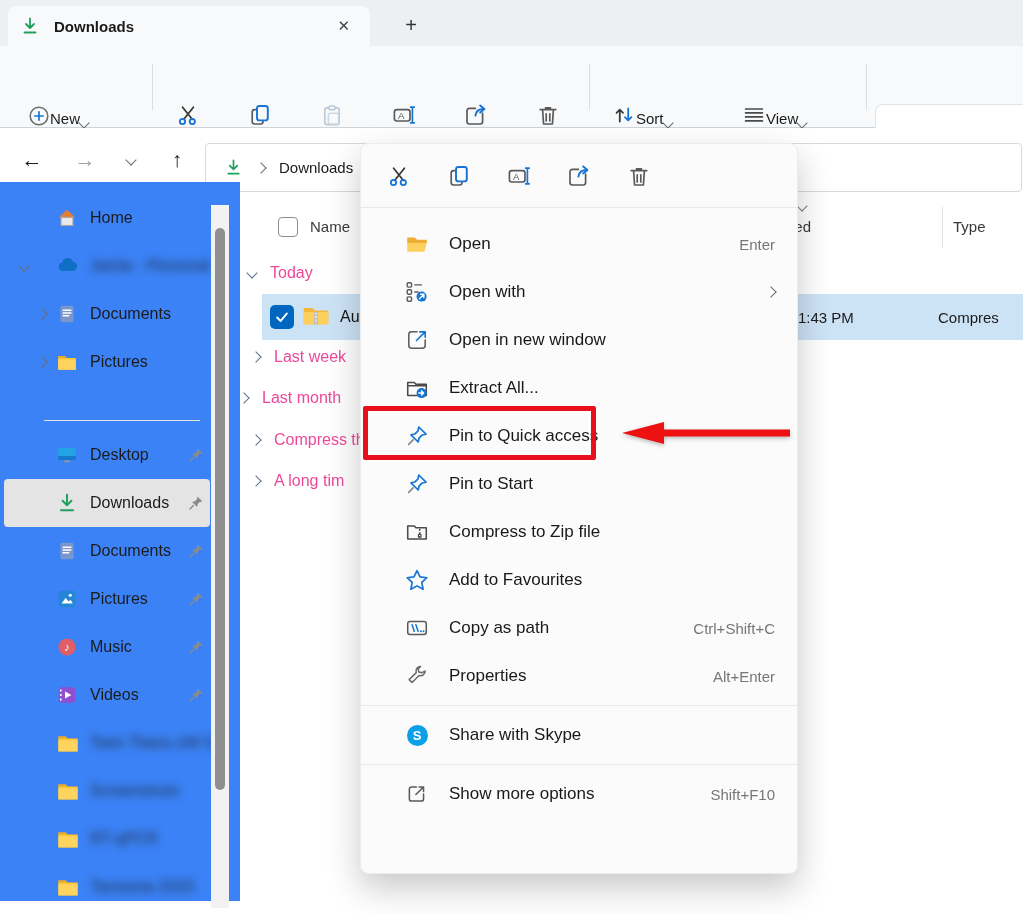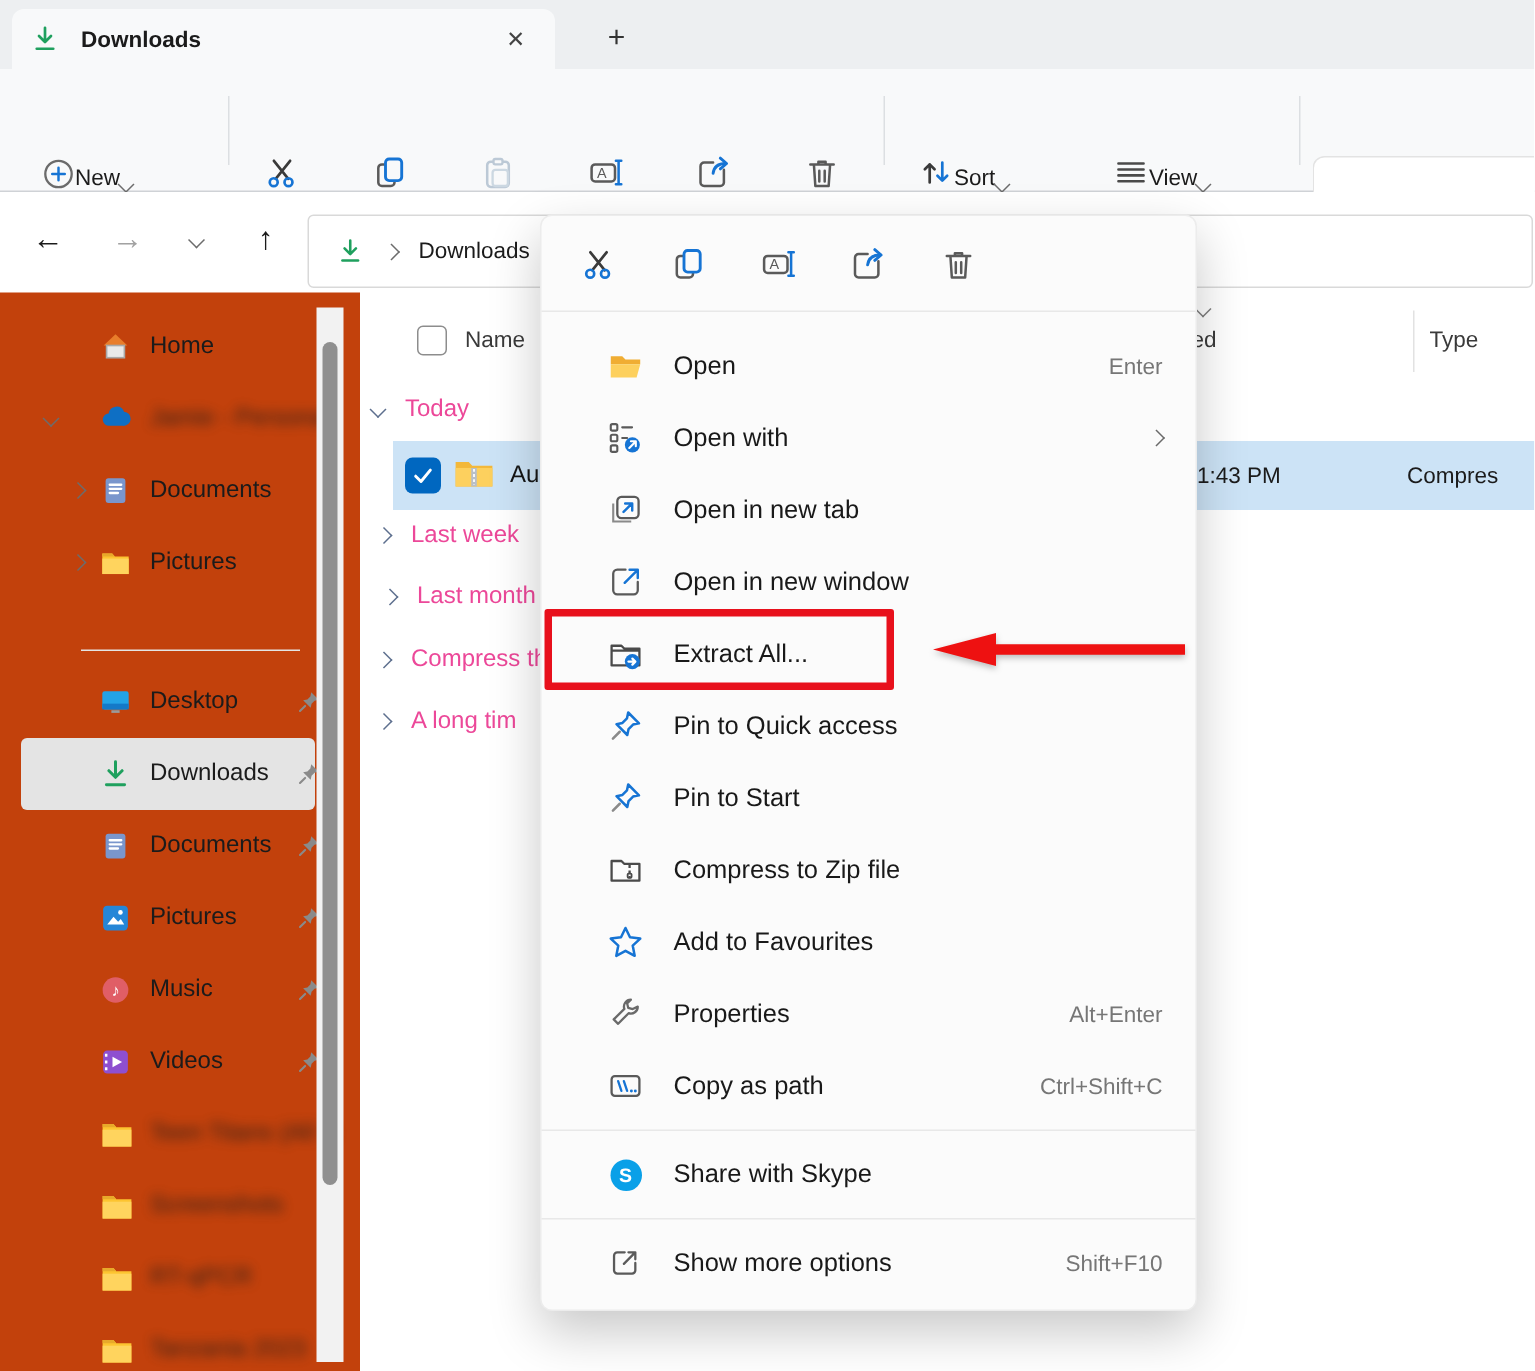--- a/index.html
+++ b/index.html
@@ -29,21 +29,21 @@
     font-size:15px;}
 
   
   .navrow{left:0;top:128px;width:1023px;height:67px;background:#fff;}
   .navglyph{position:absolute;top:0;height:64px;display:flex;align-items:center;justify-content:center;width:36px;
     font-size:21px;}
   .addressbar{left:205px;top:15px;width:817px;height:49px;background:#fff;border:1px solid #d9d9d9;border-radius:4px;
     display:flex;align-items:center;gap:14px;padding-left:18px;box-sizing:border-box;font-size:15px;}
 
   
-  .sidebar{left:0;top:195px;width:240px;height:719px;background:#c2410c;padding-top:12px;box-sizing:border-box;padding-left:10px;}
+  .sidebar{left:0;top:182px;width:240px;height:719px;background:#3b82f6;padding-top:12px;box-sizing:border-box;}
   .srow{position:relative;display:flex;align-items:center;height:48px;margin:0 30px 0 4px;padding-left:52px;
     box-sizing:border-box;font-size:16px;border-radius:4px;}
   .srow .sicon{position:absolute;left:52px;}
   .srow .slabel{margin-left:34px;white-space:nowrap;}
   .srow .tchev{position:absolute;}
   .srow.selected{background:#e4e4e4;}
   .pin{position:absolute;left:184px;top:16px;}
   .ssep{border-top:1px solid #e4e4e4;margin:34px 40px 10px 44px;}
   .blurred{filter:blur(4px);opacity:.85;}
   .sb-track{left:211px;top:205px;width:18px;height:703px;background:#f2f2f2;}
@@ -428,21 +428,21 @@
       </span>
       <span class="fname">Audi</span>
       <span class="ftime">1:43 PM</span>
       <span class="ftype">Compres</span>
     </div>
 
     <div class="group" style="left:12px;top:147px;">
       <span class="chev right"></span>
       <span>Last week</span>
     </div>
-    <div class="group" style="left:16px;top:188px;">
+    <div class="group" style="left:0;top:188px;">
       <span class="chev right"></span>
       <span>Last month</span>
     </div>
     <div class="group" style="left:12px;top:230px;">
       <span class="chev right"></span>
       <span>Compress this</span>
     </div>
     <div class="group" style="left:12px;top:271px;">
       <span class="chev right"></span>
       <span>A long tim</span>
@@ -506,30 +506,20 @@
               <circle cx="15.2" cy="15.2" r="4.6" fill="#1674d4"></circle>
               <path d="M13.3 17.1l3.8-3.8M14.3 13h3v3" fill="none" stroke="#fff" stroke-width="1.3" stroke-linecap="round" stroke-linejoin="round"></path>
             </svg>
         </span>
         <span class="clabel">Open with</span>
         <span class="chev right" style="border-color:#6a6a6a;"></span>
       </li>
       <li class="citem">
         <span class="mi">
           <svg width="24" height="24" viewBox="0 0 22 22">
-              <path d="M3.5 7v11h11" fill="none" stroke="#8a8a8a" stroke-width="1.3"></path>
-              <rect x="6" y="3" width="13" height="13" rx="2.5" fill="none" stroke="#5a5a5a" stroke-width="1.4"></rect>
-              <path d="M9.8 12.2l4.9-4.9M10.8 7h4.3v4.3" fill="none" stroke="#1674d4" stroke-width="1.5" stroke-linecap="round" stroke-linejoin="round"></path>
-            </svg>
-        </span>
-        <span class="clabel">Open in new tab</span>
-      </li>
-      <li class="citem">
-        <span class="mi">
-          <svg width="24" height="24" viewBox="0 0 22 22">
               <path d="M11 3.5H6a2.5 2.5 0 0 0-2.5 2.5v10A2.5 2.5 0 0 0 6 18.5h10a2.5 2.5 0 0 0 2.5-2.5v-5" fill="none" stroke="#5a5a5a" stroke-width="1.4" stroke-linecap="round"></path>
               <path d="M10.5 11.5L18 4M13.5 3.5H18.5V8.5" fill="none" stroke="#1674d4" stroke-width="1.5" stroke-linecap="round" stroke-linejoin="round"></path>
             </svg>
         </span>
         <span class="clabel">Open in new window</span>
       </li>
       <li class="citem">
         <span class="mi">
           <svg width="25" height="25" viewBox="0 0 22 22">
               <path d="M2.5 17.5v-12h6l1.7 1.7h9.3v10.3z M2.5 8.5h17" fill="none" stroke="#4a4a4a" stroke-width="1.4" stroke-linejoin="round"></path>
@@ -567,41 +557,41 @@
         </span>
         <span class="clabel">Compress to Zip file</span>
       </li>
       <li class="citem">
         <span class="mi">
           <svg width="24" height="24" viewBox="0 0 20 20">
               <polygon points="10,2.2 12.5,7.4 18.2,8.1 14,12 15.1,17.7 10,14.9 4.9,17.7 6,12 1.8,8.1 7.5,7.4" fill="none" stroke="#1674d4" stroke-width="1.4" stroke-linejoin="round"></polygon>
             </svg>
         </span>
         <span class="clabel">Add to Favourites</span>
-      </li>
-      <li class="citem">
-        <span class="mi">
-          <svg width="24" height="24" viewBox="0 0 22 22">
-              <path d="M18.5 6.5a4.2 4.2 0 0 1-5.6 4L6.5 17l-2.7-2.7 6.5-6.4a4.2 4.2 0 0 1 4-5.6L12 4.6l.7 2.7 2.7.7z" fill="none" stroke="#6a6a6a" stroke-width="1.4" stroke-linejoin="round"></path>
-            </svg>
-        </span>
-        <span class="clabel">Properties</span>
-        <span class="shortcut">Alt+Enter</span>
       </li>
       <li class="citem">
         <span class="mi">
           <svg width="24" height="24" viewBox="0 0 22 22">
               <rect x="2.5" y="5" width="17" height="12" rx="2" fill="none" stroke="#5a5a5a" stroke-width="1.4"></rect>
               <path d="M6.5 8l2 6M10 8l2 6" stroke="#1674d4" stroke-width="1.4" stroke-linecap="round"></path>
               <circle cx="14.6" cy="14" r="0.9" fill="#1674d4"></circle>
               <circle cx="17" cy="14" r="0.9" fill="#1674d4"></circle>
             </svg>
         </span>
         <span class="clabel">Copy as path</span>
         <span class="shortcut">Ctrl+Shift+C</span>
+      </li>
+      <li class="citem">
+        <span class="mi">
+          <svg width="24" height="24" viewBox="0 0 22 22">
+              <path d="M18.5 6.5a4.2 4.2 0 0 1-5.6 4L6.5 17l-2.7-2.7 6.5-6.4a4.2 4.2 0 0 1 4-5.6L12 4.6l.7 2.7 2.7.7z" fill="none" stroke="#6a6a6a" stroke-width="1.4" stroke-linejoin="round"></path>
+            </svg>
+        </span>
+        <span class="clabel">Properties</span>
+        <span class="shortcut">Alt+Enter</span>
       </li>
 
       <div class="cdiv"></div>
 
       <li class="citem">
         <span class="mi">
           <span class="skype-badge">S</span>
         </span>
         <span class="clabel">Share with Skype</span>
       </li>

